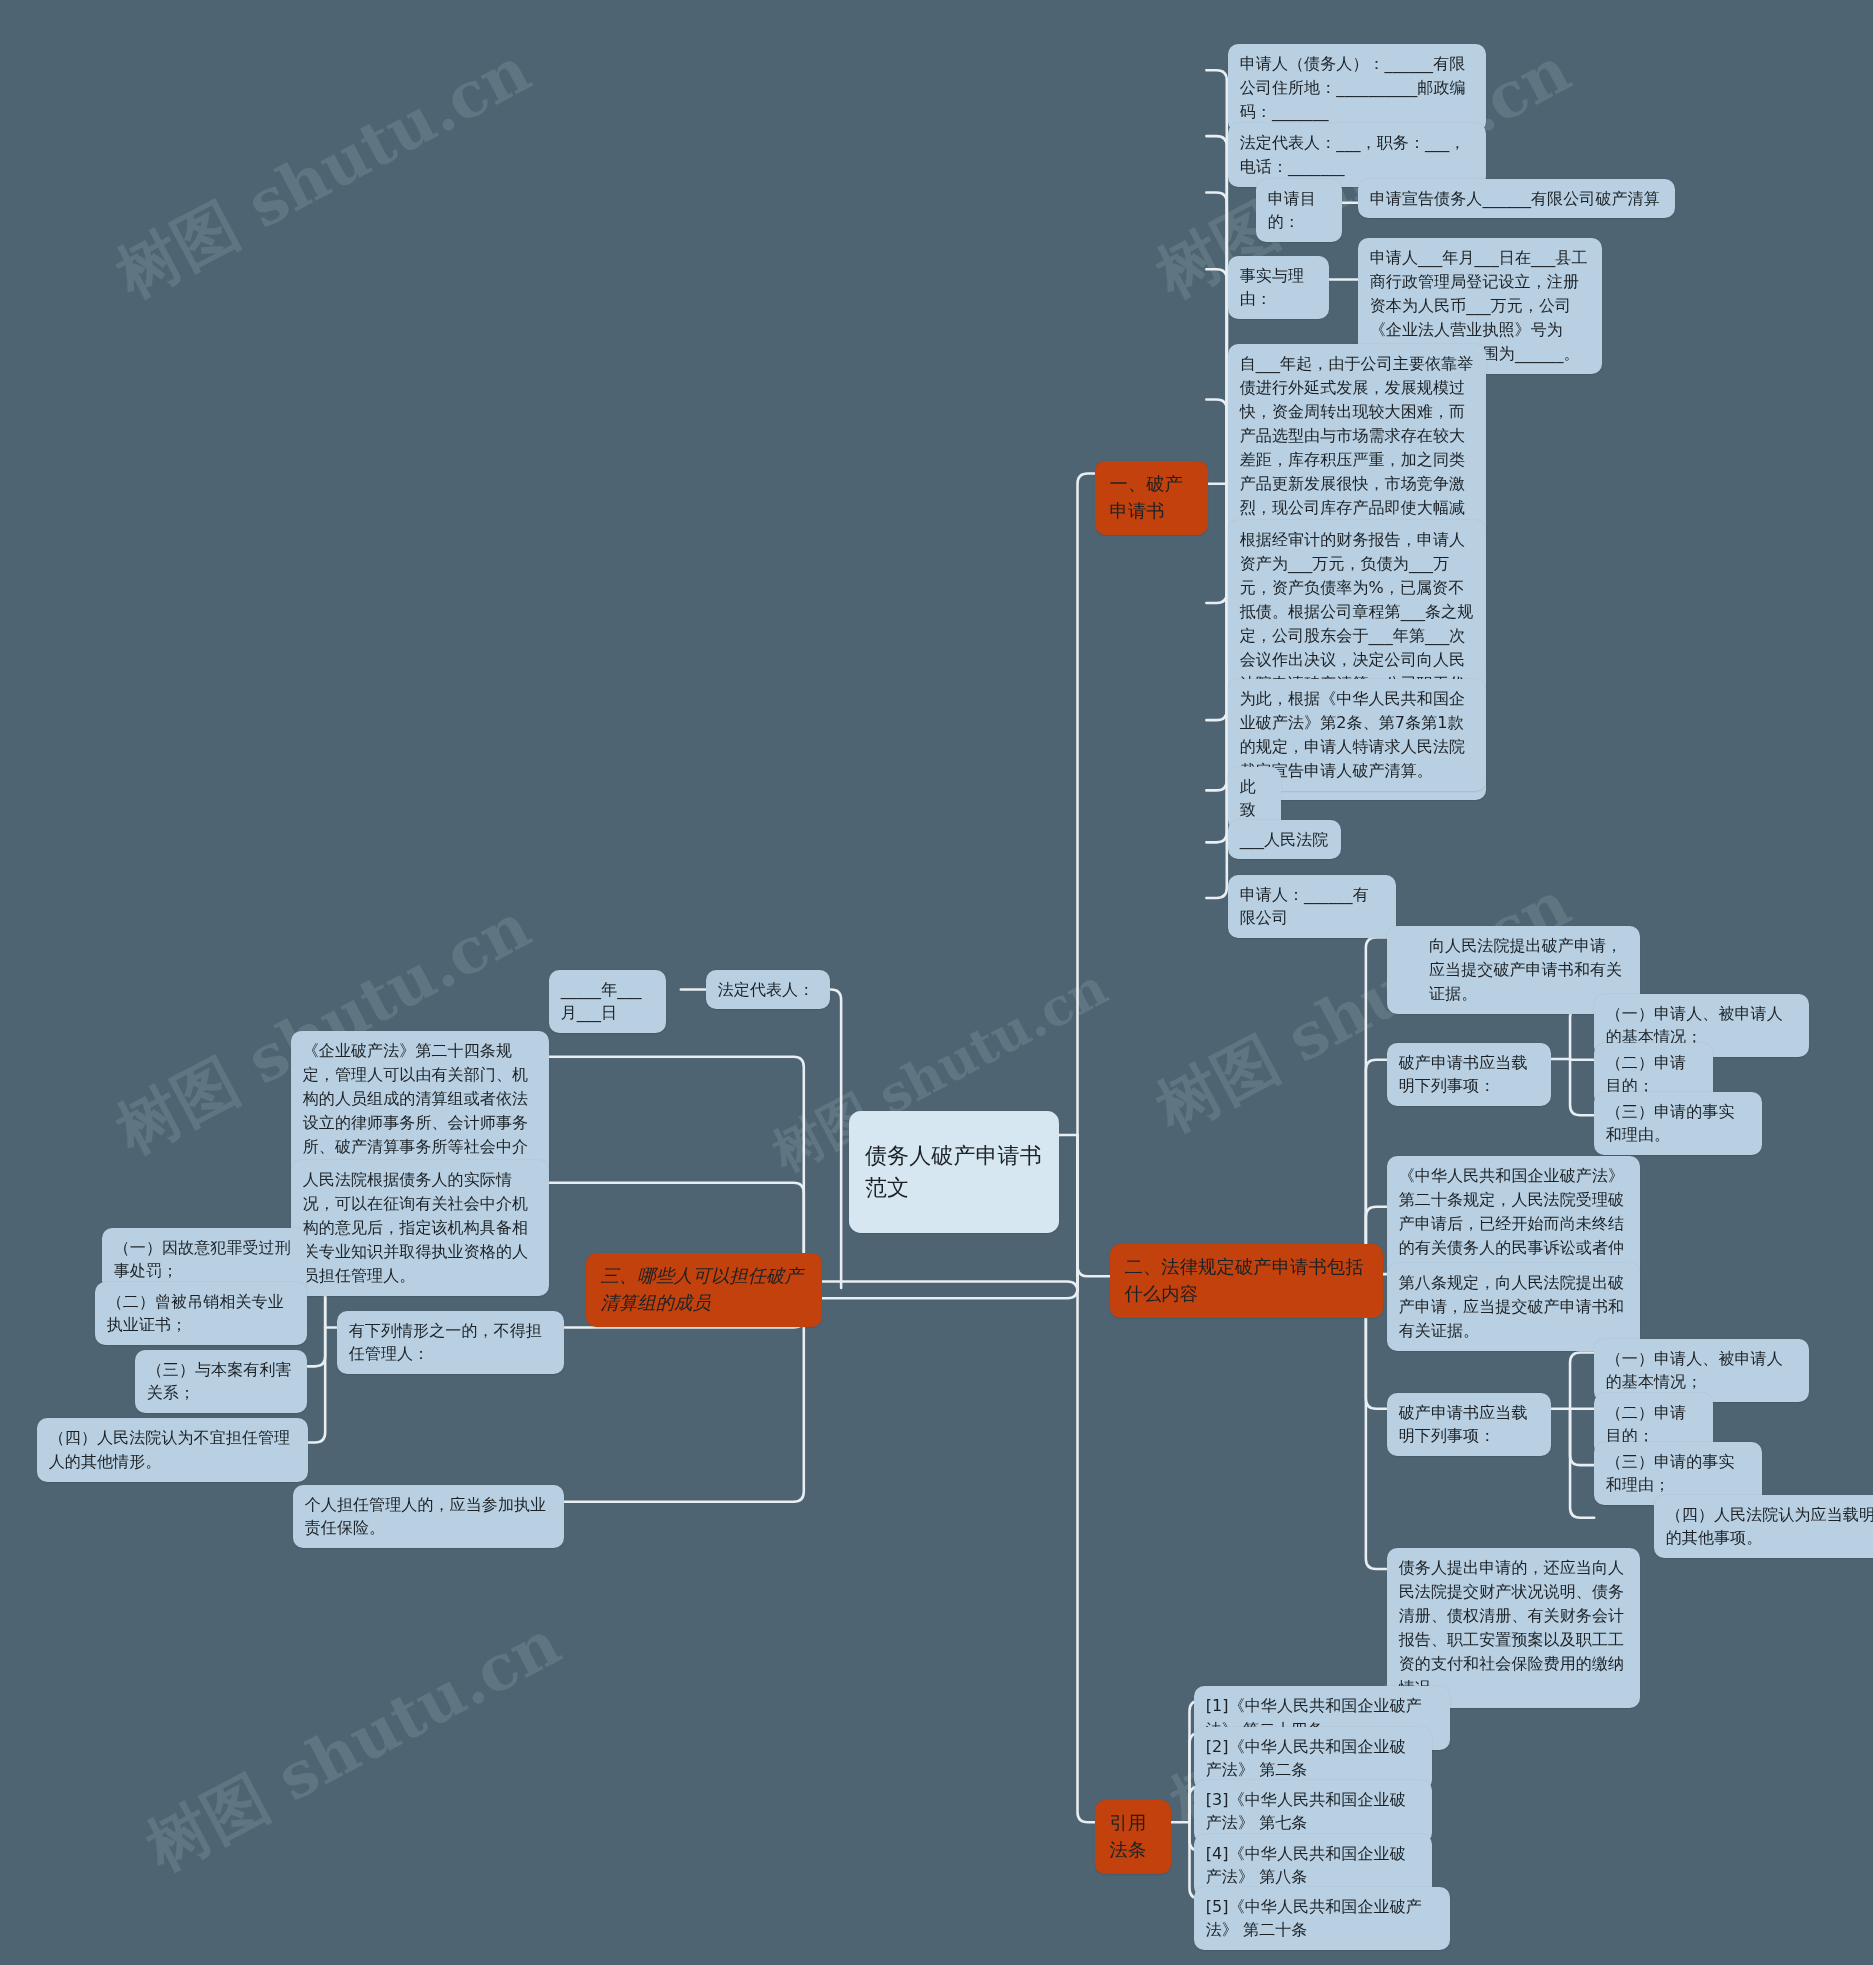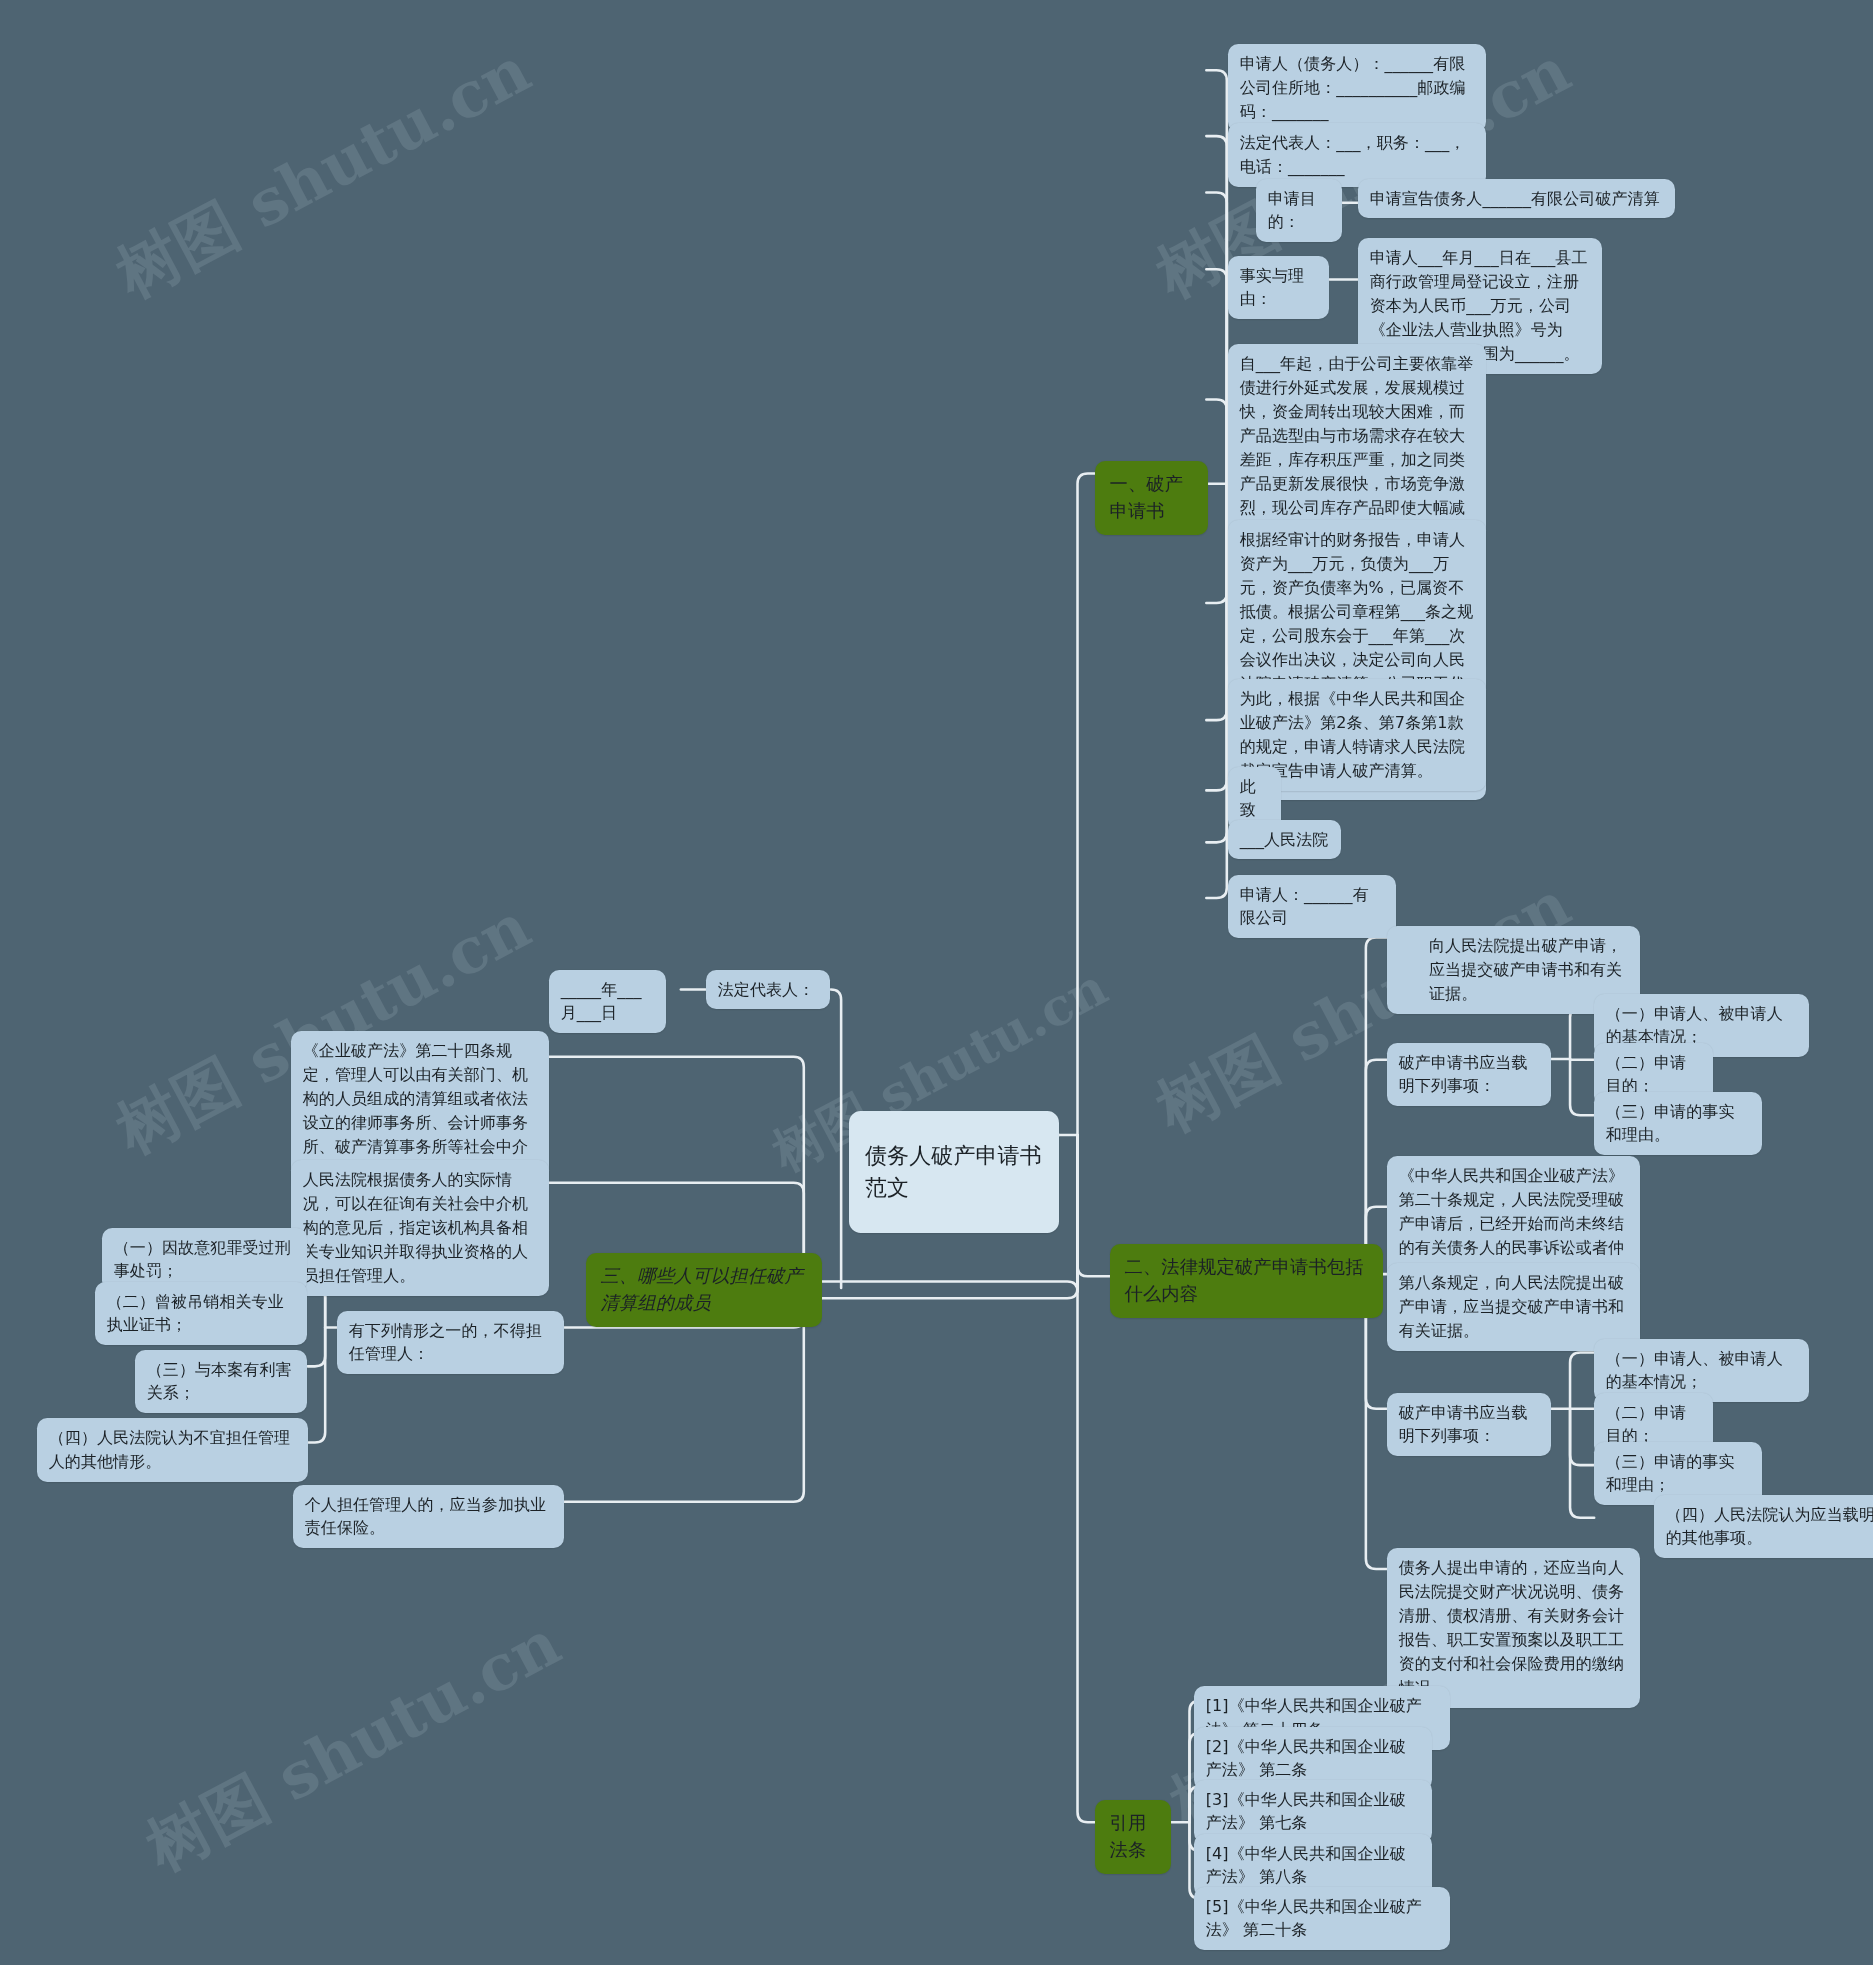--- a/index.html
+++ b/index.html
@@ -25,21 +25,21 @@
     box-shadow:0 0.7px 1.5px rgba(0,0,0,0.10);
     display:flex;align-items:center;
   }
   .node.root{
     background:#d7e7f1;
     font-size:22px;
     padding:29px 16px;
     border-radius:11.7px;
   }
   .node.branch{
-    background:#4d7c0f;
+    background:#c2410c;
     font-size:18.3px;
     padding:10.2px 14.6px;
   }
   .node.para{
     align-items:flex-start;
     line-height:1.5;
   }
   .wm{
     position:absolute;
     color:rgba(215,231,241,0.13);

